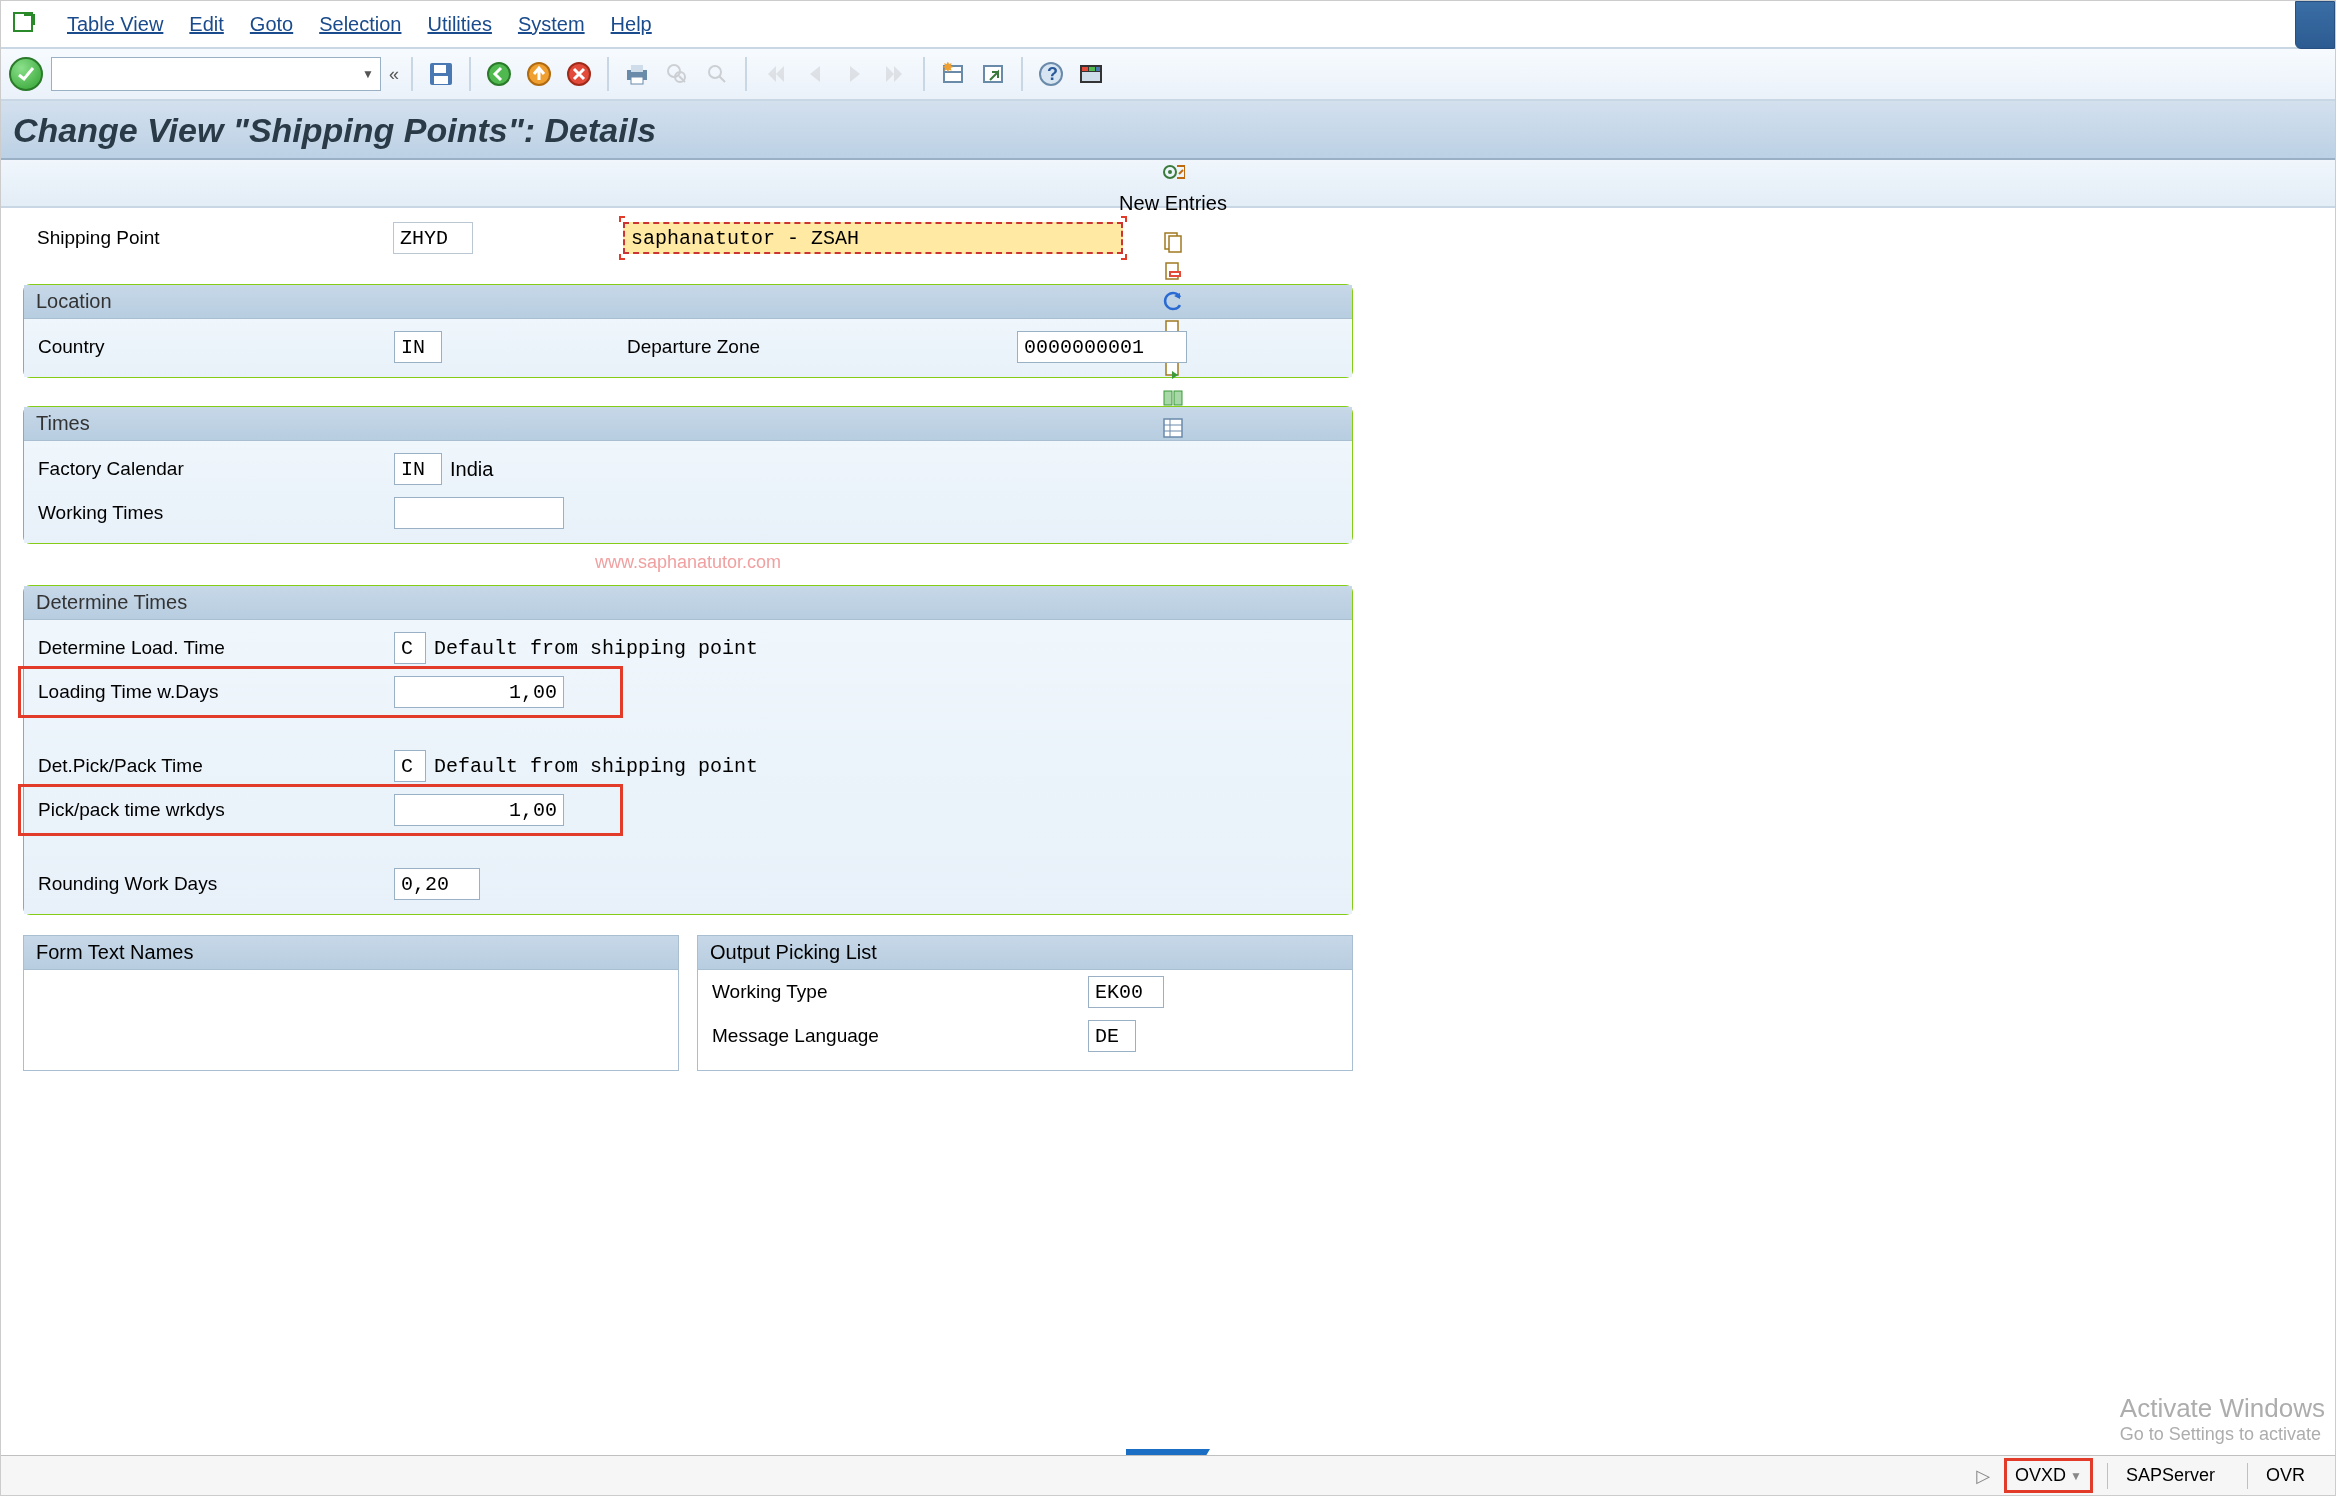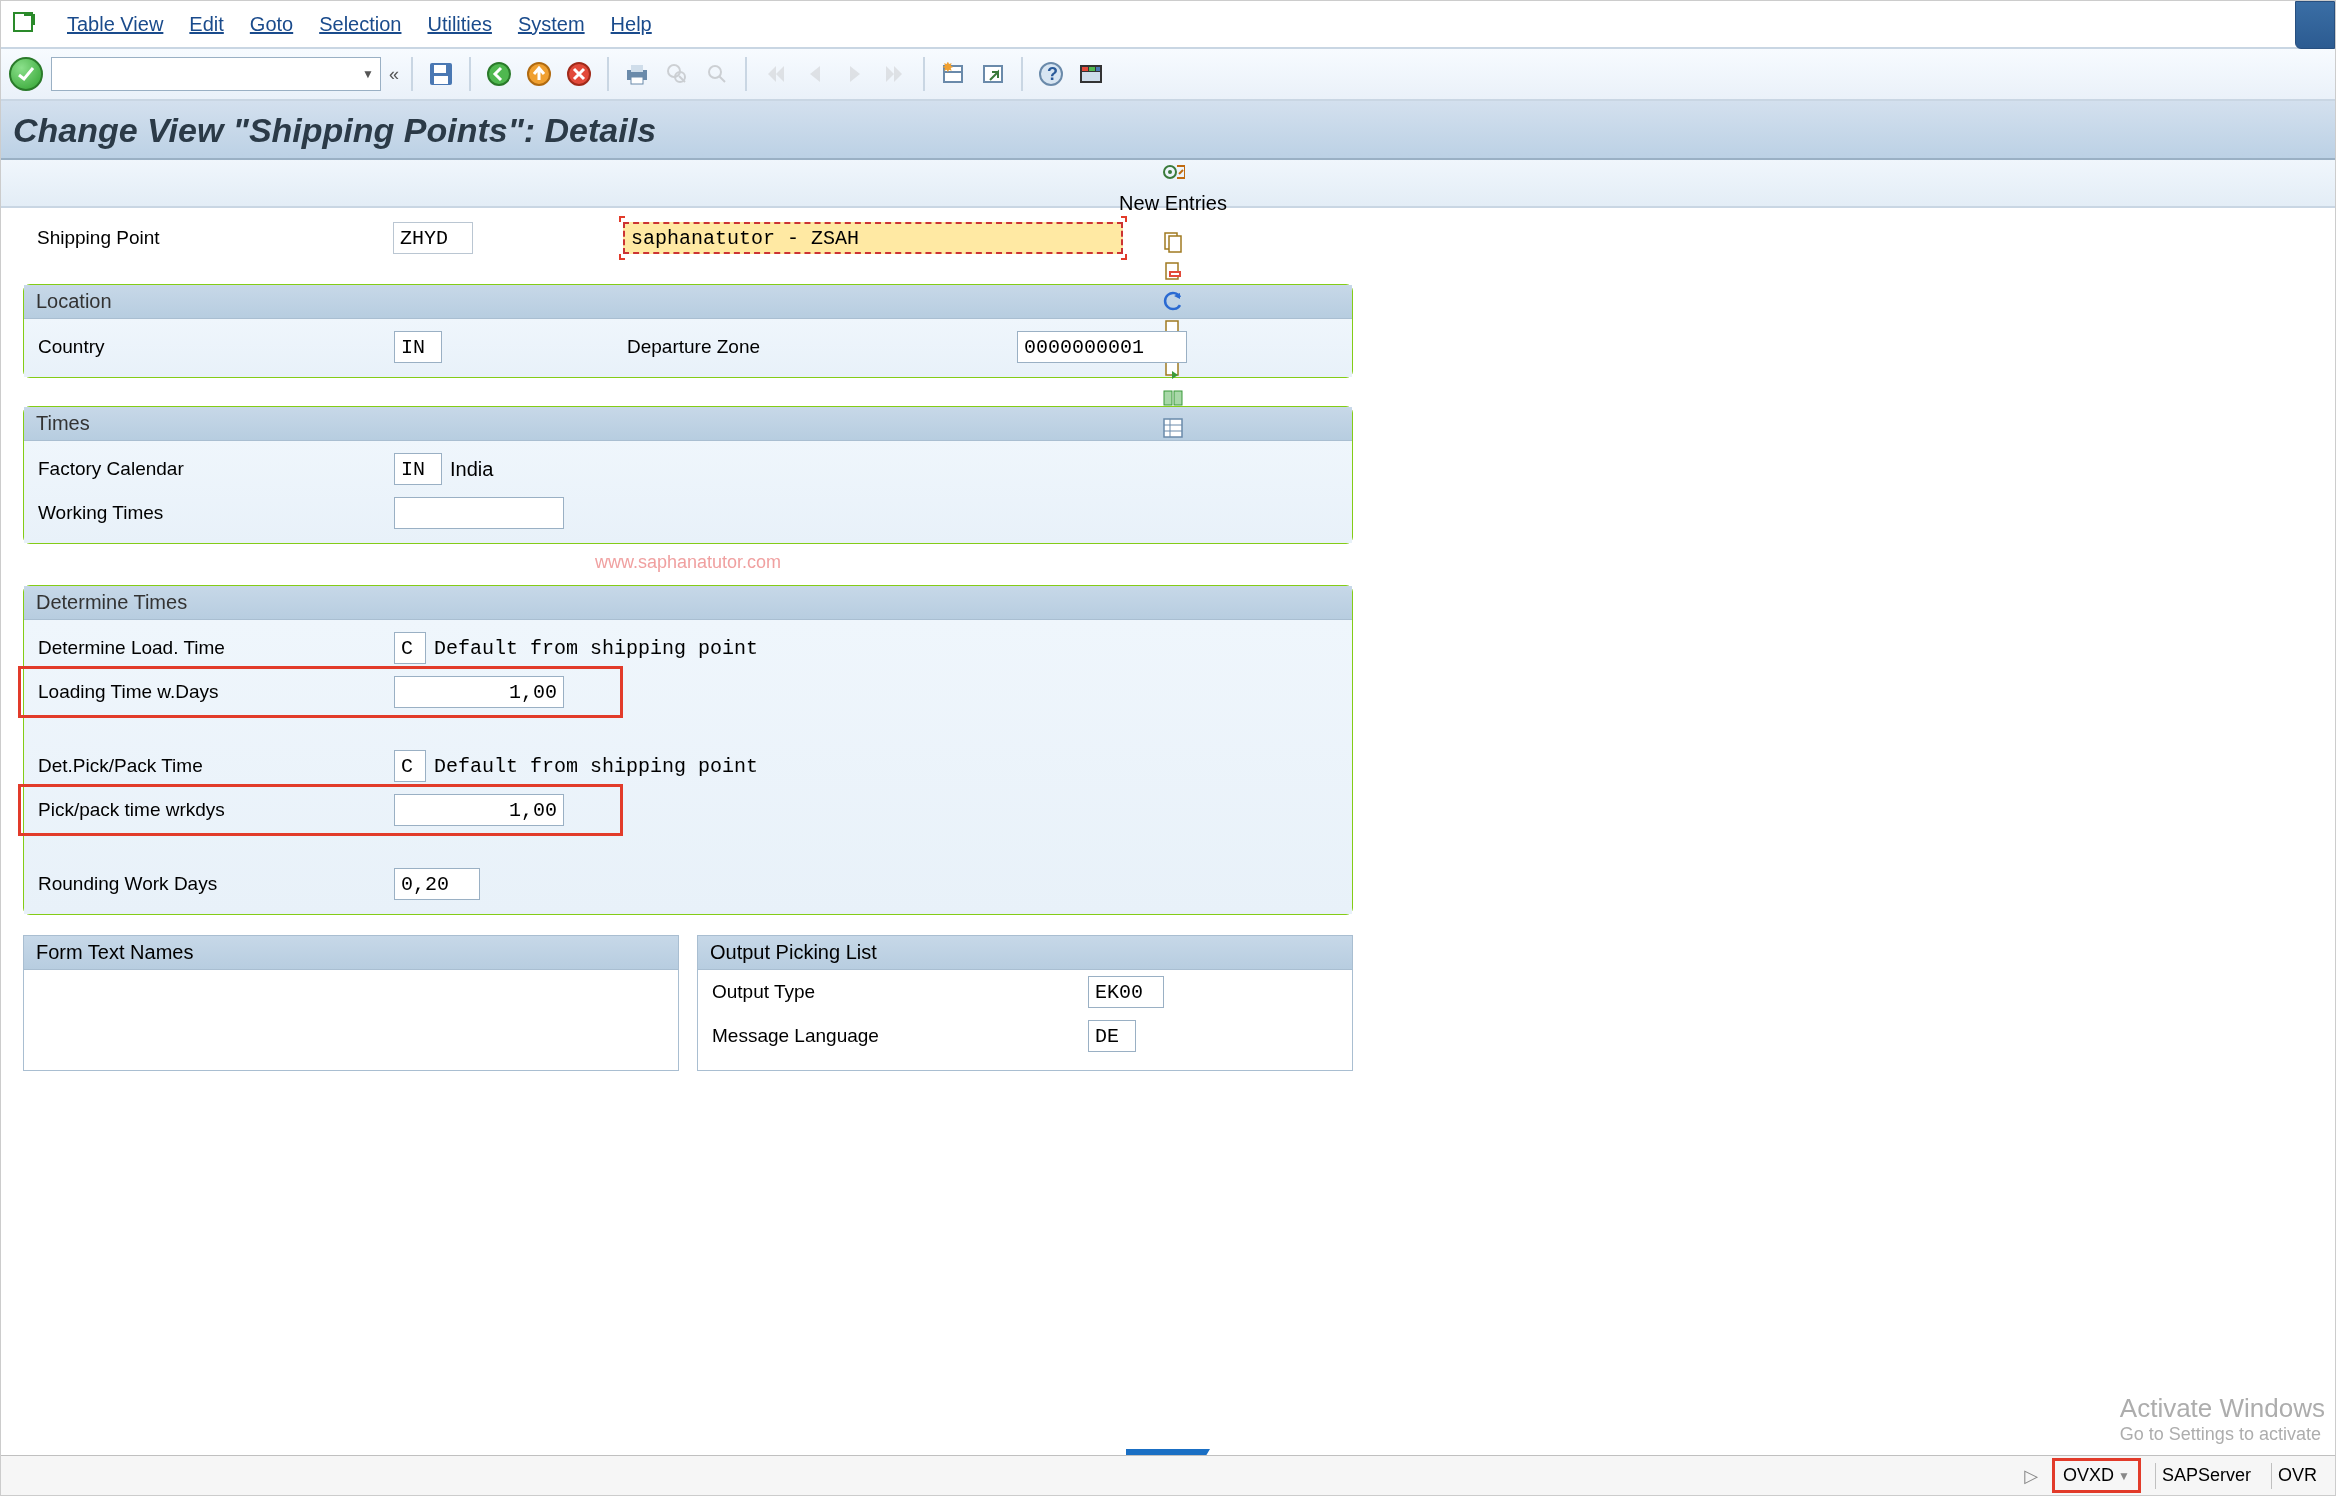--- a/index.html
+++ b/index.html
@@ -206,21 +206,21 @@
     height: 40px;
     border-top: 1px solid #c0c0c0;
     background: #f6f6f6;
     display: flex;
     align-items: center;
     justify-content: space-between;
     padding: 0 12px;
     font-size: 18px;
   }
   .statusbar .right { display:flex; align-items:center; gap:14px; }
-  .statusbar .cell { border-left:1px solid #c0c0c0; padding:0 6px; height: 26px; display:flex; align-items:center;}
+  .statusbar .cell { border-left:1px solid #c0c0c0; padding:0 18px; height: 26px; display:flex; align-items:center;}
   .tcode-cell { border:3px solid #e23b2a; padding: 4px 8px; display:flex;align-items:center;gap:4px;}
   .tcode-cell .arrow{color:#888;font-size:12px;}
 
   .sap-logo {
     position:absolute;
     bottom:6px; left: 50%;
     transform:translateX(-50%);
   }
   .sap-logo svg{display:block;}
 
@@ -511,21 +511,21 @@
     </div>
 
     <div class="twocol" style="width:1330px;margin-top:20px">
       <div class="col">
         <div class="colhdr">Form Text Names</div>
       </div>
       <div class="col">
         <div class="colhdr">Output Picking List</div>
         <div class="gbody">
           <div class="row">
-            <div class="lbl" style="width:390px">Output Type</div>
+            <div class="lbl" style="width:390px">Working Type</div>
             <div class="inp" style="width:76px">EK00</div>
           </div>
           <div class="row">
             <div class="lbl" style="width:390px">Message Language</div>
             <div class="inp" style="width:48px">DE</div>
           </div>
         </div>
       </div>
     </div>
 

